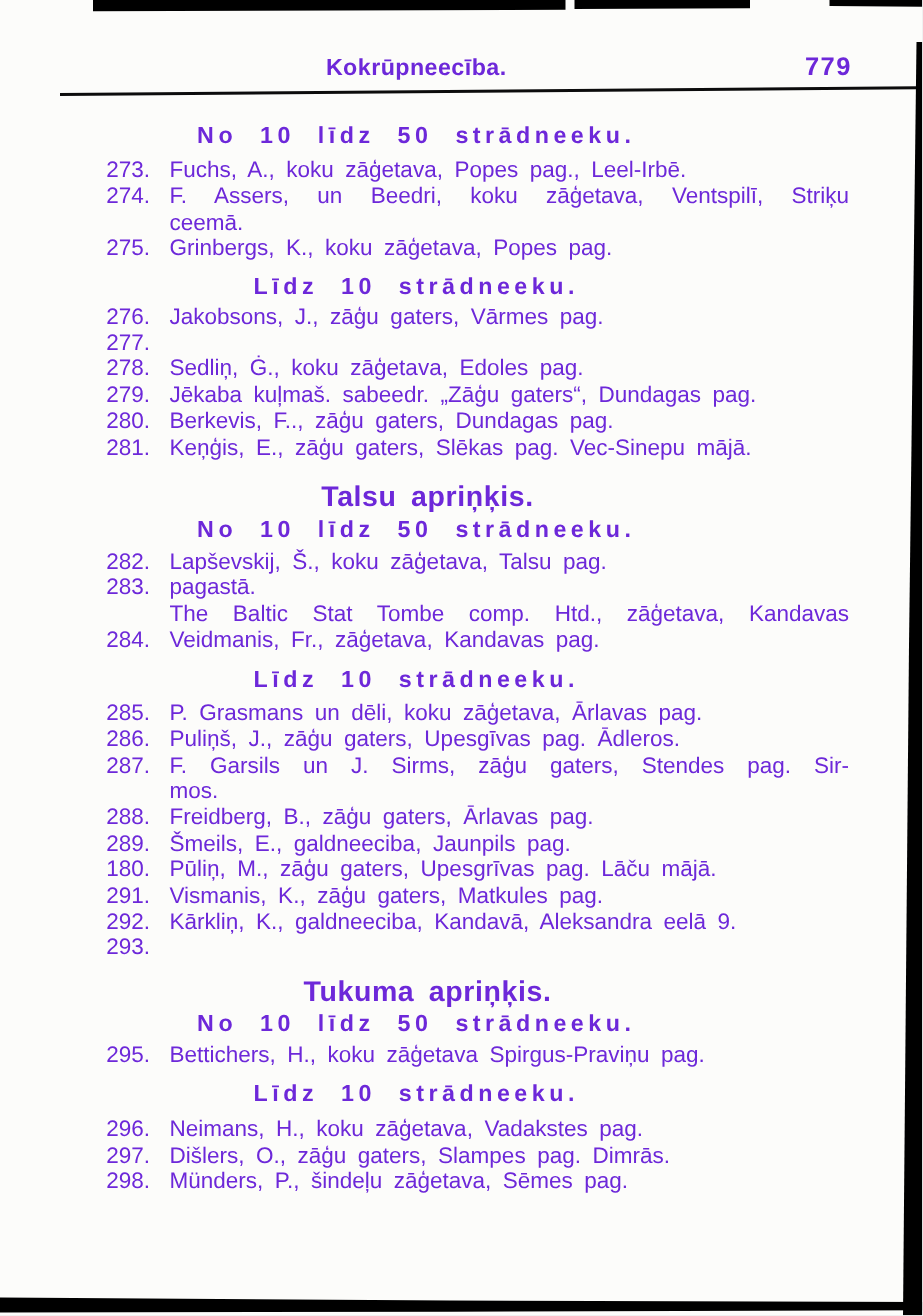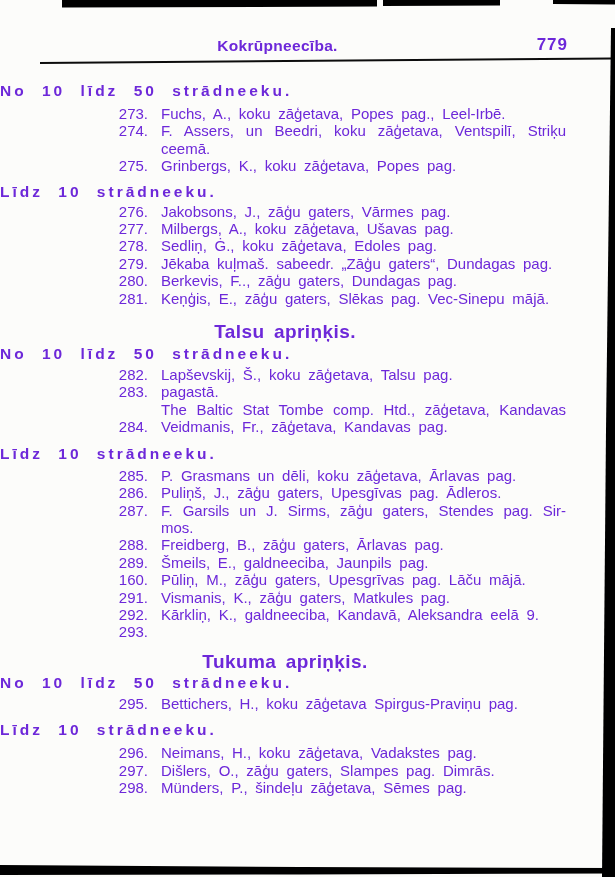--- a/index.html
+++ b/index.html
@@ -8,28 +8,28 @@
     background:#fcfcfa;color:#6d28d9;
     font-family:Liberation Sans, sans-serif;
   }
   .artifacts{position:absolute;left:0;top:0;z-index:5;pointer-events:none;}
   .header{position:relative;margin-top:37px;height:19px;font-size:15.5px;font-weight:700;}
   .title{position:absolute;left:0;right:0;text-align:center;transform:translateX(-30px);letter-spacing:.3px;}
   .pagenum{position:absolute;right:47px;top:-2px;font-size:17px;font-weight:700;letter-spacing:1px;}
   .rule{position:absolute;left:40px;top:62px;width:572px;height:2.4px;background:#0c0c0c;
         transform:rotate(-0.45deg);transform-origin:left center;}
   .size-heading{
-    font-size:15.5px;font-weight:700;line-height:17px;
+    text-align:center;font-size:15.5px;font-weight:700;line-height:17px;
     letter-spacing:3px;word-spacing:8px;padding-right:60px;white-space:nowrap;
   }
   .district-heading{
     text-align:center;font-size:19px;font-weight:700;line-height:17px;
     letter-spacing:.4px;word-spacing:4px;padding-right:45px;
   }
-  .entries{margin:0;padding-left:48px;}
+  .entries{margin:0;}
   .entry{
     display:grid;grid-template-columns:36px 1fr;column-gap:13px;
     padding-left:64px;padding-right:49px;
     font-size:15px;line-height:17.4px;word-spacing:3.5px;
   }
   .num{text-align:right;}
   .l{display:block;}
   .just{text-align:justify;text-align-last:justify;}
 </style>
 </head>
@@ -73,21 +73,20 @@
 
   <div class="size-heading" style="margin-top:8px">Līdz 10 strādneeku.</div>
 
   <div class="entries" style="margin-top:3px">
     <div class="entry">
       <span class="num">276.</span>
       <span class="txt">Jakobsons, J., zāģu gaters, Vārmes pag.</span>
     </div>
     <div class="entry">
       <span class="num">277.</span>
-      <span class="txt">Milbergs, A., koku zāģetava, Ušavas pag.</span>
     </div>
     <div class="entry">
       <span class="num">278.</span>
       <span class="txt">Sedliņ, Ġ., koku zāģetava, Edoles pag.</span>
     </div>
     <div class="entry">
       <span class="num">279.</span>
       <span class="txt">Jēkaba kuļmaš. sabeedr. „Zāģu gaters“, Dundagas pag.</span>
     </div>
     <div class="entry">
@@ -142,21 +141,21 @@
     </div>
     <div class="entry">
       <span class="num">288.</span>
       <span class="txt">Freidberg, B., zāģu gaters, Ārlavas pag.</span>
     </div>
     <div class="entry">
       <span class="num">289.</span>
       <span class="txt">Šmeils, E., galdneeciba, Jaunpils pag.</span>
     </div>
     <div class="entry">
-      <span class="num">160.</span>
+      <span class="num">180.</span>
       <span class="txt">Pūliņ, M., zāģu gaters, Upesgrīvas pag. Lāču mājā.</span>
     </div>
     <div class="entry">
       <span class="num">291.</span>
       <span class="txt">Vismanis, K., zāģu gaters, Matkules pag.</span>
     </div>
     <div class="entry">
       <span class="num">292.</span>
       <span class="txt">Kārkliņ, K., galdneeciba, Kandavā, Aleksandra eelā 9.</span>
     </div>

